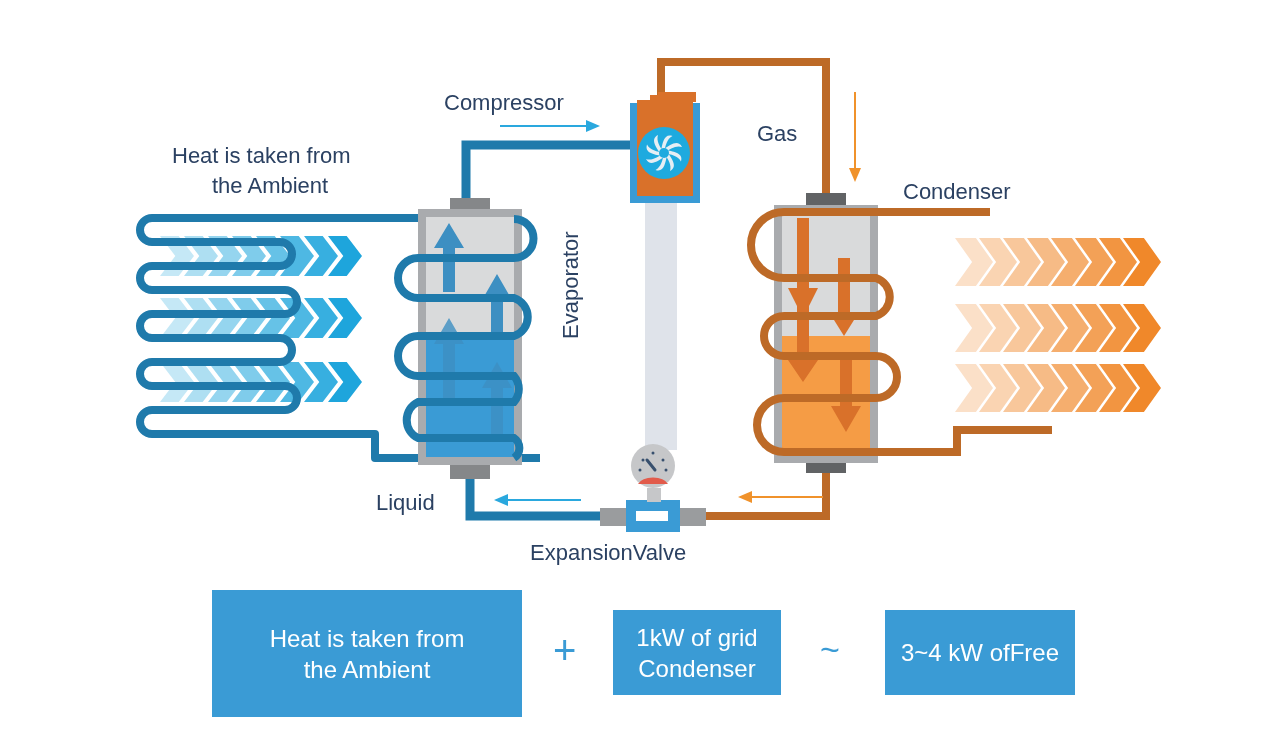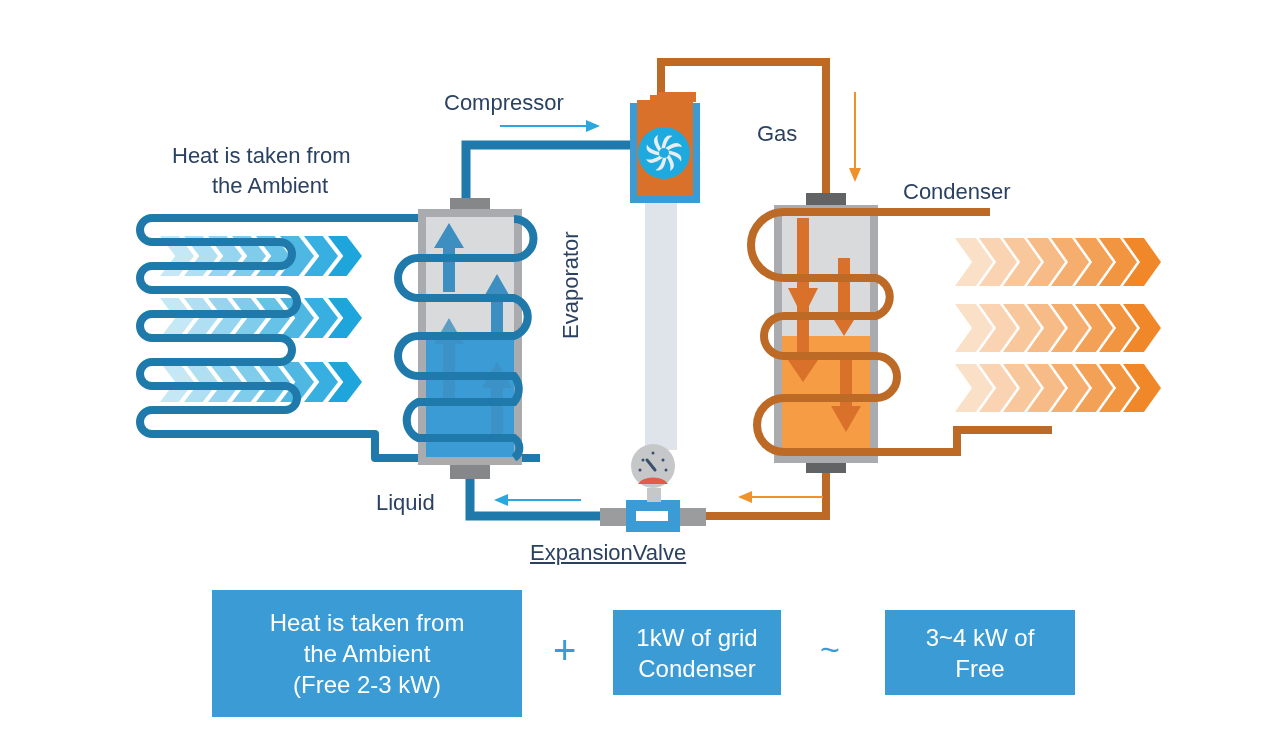--- a/index.html
+++ b/index.html
@@ -174,29 +174,28 @@
   </g>
 </svg>
 
 <div class="lbl" style="left:172px;top:143px;">Heat is taken from</div>
 <div class="lbl" style="left:212px;top:173px;">the Ambient</div>
 <div class="lbl" style="left:444px;top:90px;">Compressor</div>
 <div class="lbl" style="left:757px;top:77px;margin-top:44px;">Gas</div>
 <div class="lbl" style="left:903px;top:179px;">Condenser</div>
 <div class="lbl" style="left:516px;top:271px;transform:rotate(-90deg);transform-origin:center;width:110px;">Evaporator</div>
 <div class="lbl" style="left:376px;top:490px;text-align:center;">Liquid</div>
-<div class="lbl" style="left:530px;top:540px;text-decoration:underline;">ExpansionValve</div>
+<div class="lbl" style="left:530px;top:540px;">ExpansionValve</div>
 
 <div class="box" style="left:212px;top:590px;width:310px;height:127px;flex-direction:column;">
   <span>Heat is taken from</span>
   <span>the Ambient</span>
-  <span>(Free 2-3 kW)</span>
 </div>
 <div class="op" style="left:553px;top:628px;">+</div>
 <div class="box" style="left:613px;top:610px;width:168px;height:85px;flex-direction:column;">
   <span>1kW of grid</span>
   <span>Condenser</span>
 </div>
 <div class="op" style="left:820px;top:630px;font-size:34px;">~</div>
-<div class="box" style="left:885px;top:610px;width:190px;height:85px;flex-direction:column;text-align:center;">
+<div class="box" style="left:885px;top:610px;width:190px;height:85px;flex-direction:row;text-align:center;">
   <span>3~4 kW of</span>
   <span>Free</span>
 </div>
 
 </body></html>

